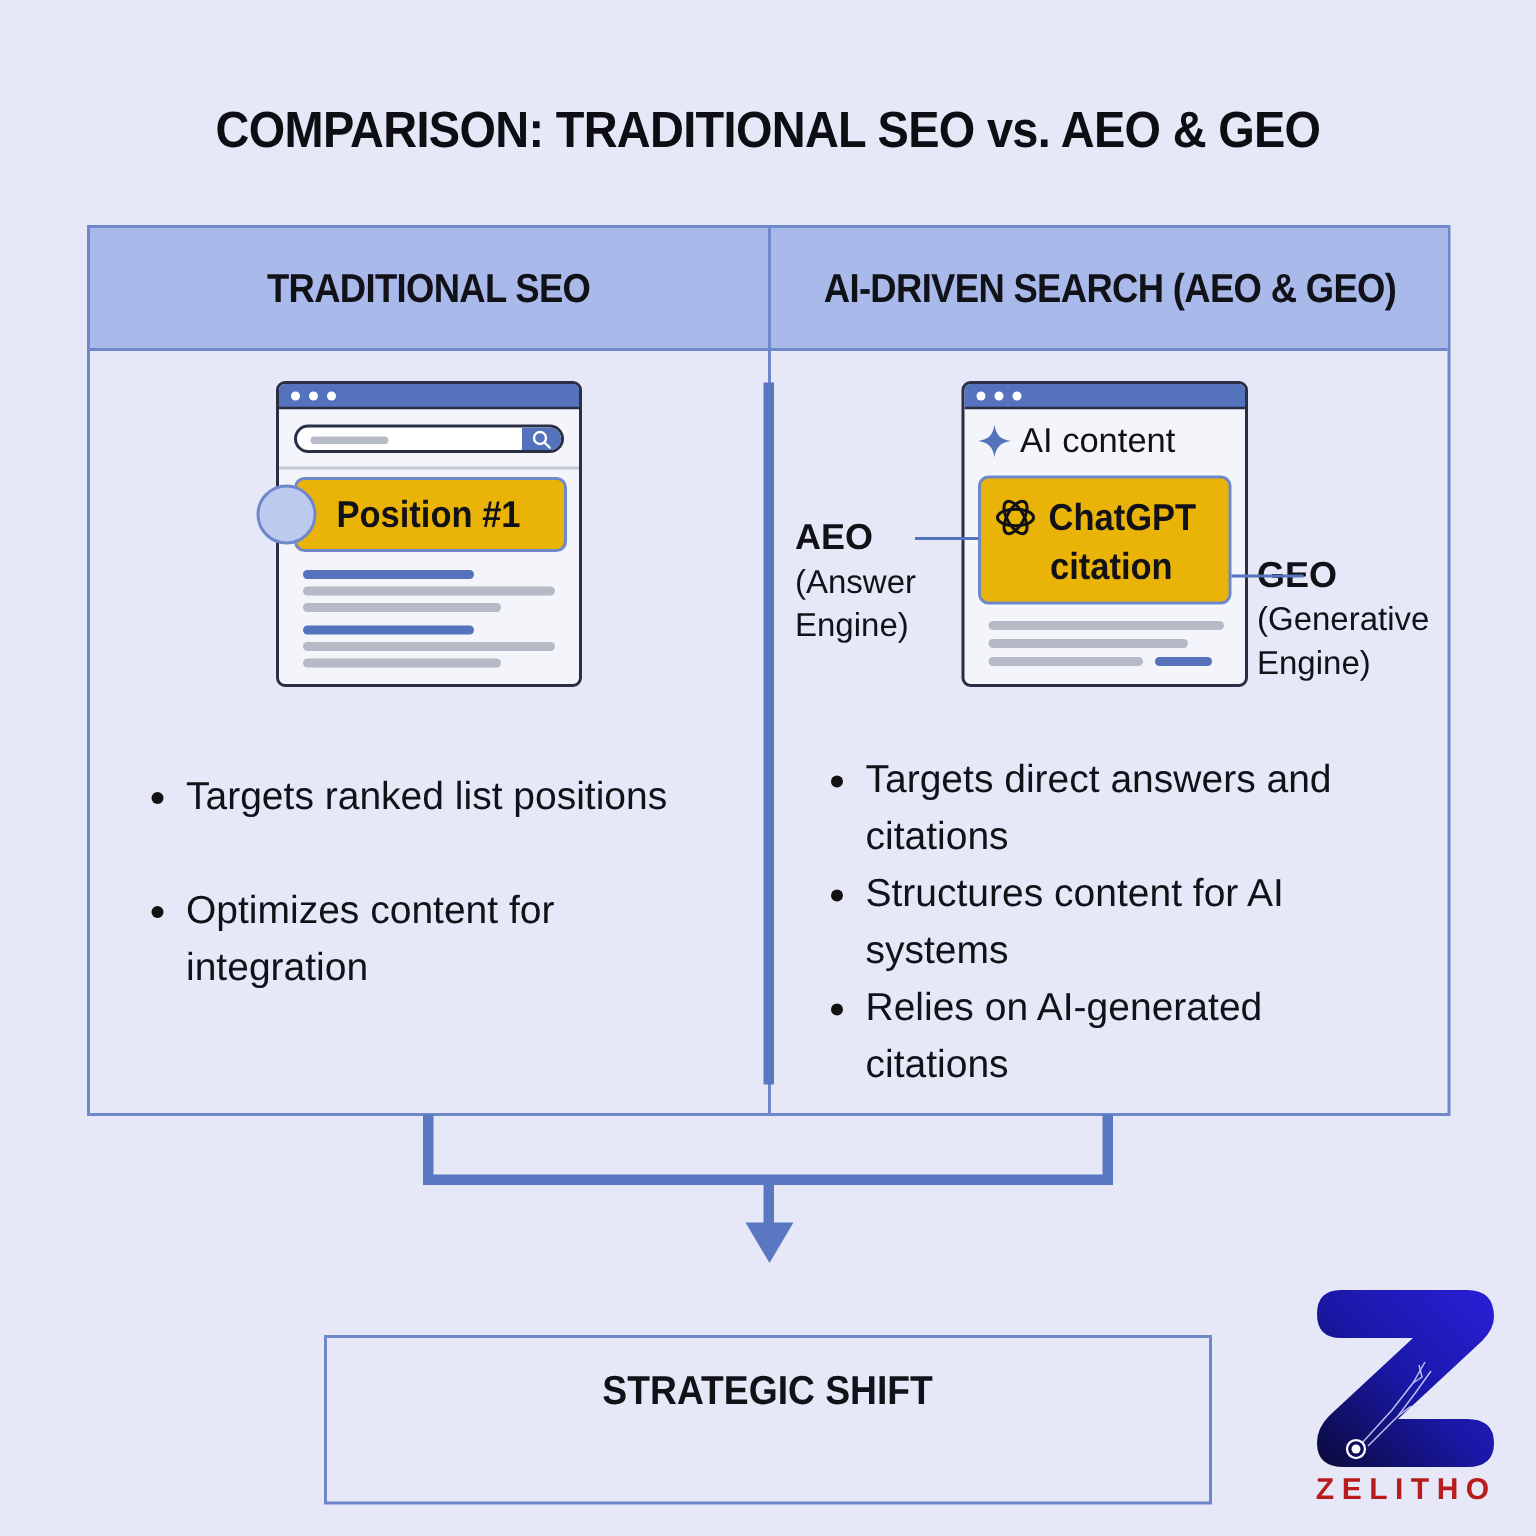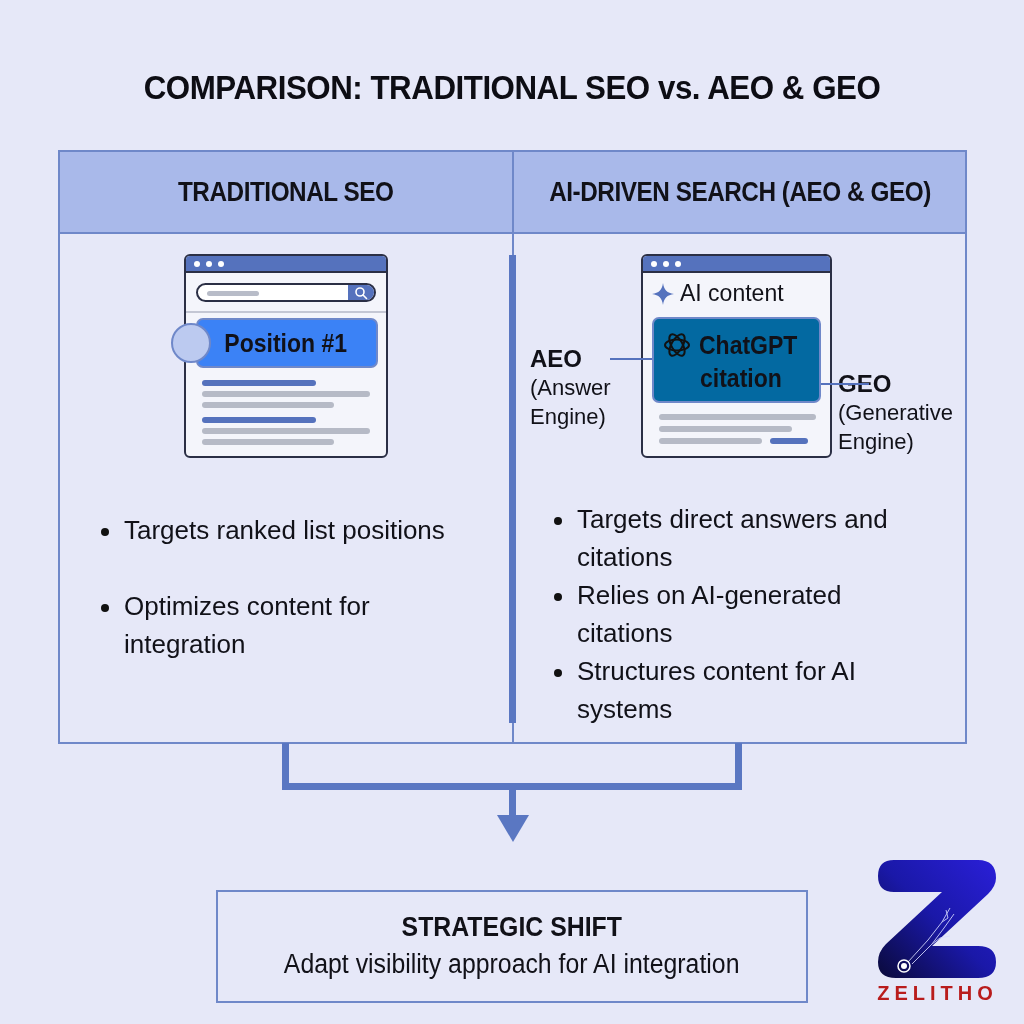--- a/index.html
+++ b/index.html
@@ -54,36 +54,36 @@
     position: absolute; right: 0; top: 0; width: 26px; height: 100%;
     background: #5572bd; display: flex; align-items: center; justify-content: center;
   }
   .sep { position: absolute; left: 0; right: 0; height: 2px; background: #c4c7d4; }
   .line { position: absolute; height: 6px; border-radius: 3px; }
   .line.blue { background: #5572bd; }
   .line.gray { background: #b6bac6; }
 
   .pos-box {
     position: absolute; left: 196px; top: 318px; width: 182px; height: 50px;
-    background: #3b82f6; border: 2px solid #6f88c9; border-radius: 7px;
+    background: #eab308; border: 2px solid #6f88c9; border-radius: 7px;
     display: flex; align-items: center; justify-content: flex-end; padding-right: 24px;
     font-weight: 700; font-size: 25px;
   }
   .pos-box span { display: inline-block; transform: scaleX(0.92); }
   .pos-circle {
     position: absolute; left: 171px; top: 323px; width: 40px; height: 40px;
     border-radius: 50%; background: #bccaf0; border: 2px solid #6f88c9;
   }
 
   .ai-overview {
     position: absolute; left: 652px; top: 280px; font-size: 23px; display: flex; align-items: center; gap: 6px;
   }
   .cite-box {
     position: absolute; left: 652px; top: 317px; width: 169px; height: 86px;
-    background: #0369a1; border: 2px solid #6f88c9; border-radius: 7px;
+    background: #eab308; border: 2px solid #6f88c9; border-radius: 7px;
     font-weight: 700; font-size: 25px; line-height: 32px;
   }
   .cite-box .t1 { position: absolute; left: 45px; top: 10px; transform: scaleX(0.92); transform-origin: left; }
   .cite-box .t2 { position: absolute; left: 46px; top: 43px; transform: scaleX(0.92); transform-origin: left; }
   .cite-box .logo { position: absolute; left: 8px; top: 11px; }
 
   .side-label { position: absolute; text-align: left; line-height: 29px; font-size: 22px; }
   .side-label .bold { font-weight: 700; font-size: 24px; }
   .connector { position: absolute; height: 2px; background: #5572bd; }
 
@@ -208,33 +208,32 @@
   <div>Engine)</div>
 </div>
 <div class="connector" style="left:821px; top:383px; width:48px;"></div>
 
 <ul class="bullets" style="left:101px; top:500px; width:400px;">
   <li style="margin-bottom:38px;margin-top:11px;"><span>Targets ranked list positions</span></li>
   <li style="width:300px;"><span>Optimizes content for integration</span></li>
 </ul>
 <ul class="bullets" style="left:554px; top:500px; width:380px;">
   <li style="width:370px;"><span>Targets direct answers and citations</span></li>
+  <li style="width:340px;"><span>Structures content for AI systems</span></li>
   <li style="width:320px;"><span>Relies on AI-generated citations</span></li>
-  <li style="width:340px;"><span>Structures content for AI systems</span></li>
 </ul>
 
 <div class="bracket-l"></div>
 <div class="bracket-r"></div>
 <div class="bracket-h"></div>
 <div class="stem"></div>
 <div class="arrowhead"></div>
 
 <div class="shift-box">
   <div class="shift-title"><span>STRATEGIC SHIFT</span></div>
-  <div class="shift-sub"><span>Adapt visibility approach for AI integration</span></div>
 </div>
 
 <div class="brand">
   <svg width="135" height="130" viewBox="0 0 135 130" style="position:absolute;left:0;top:0;">
     <defs>
       <linearGradient id="zg" x1="0" y1="1" x2="1" y2="0">
         <stop offset="0" stop-color="#0a0a3a"></stop>
         <stop offset="0.5" stop-color="#1a18a8"></stop>
         <stop offset="1" stop-color="#2a1fd8"></stop>
       </linearGradient>

